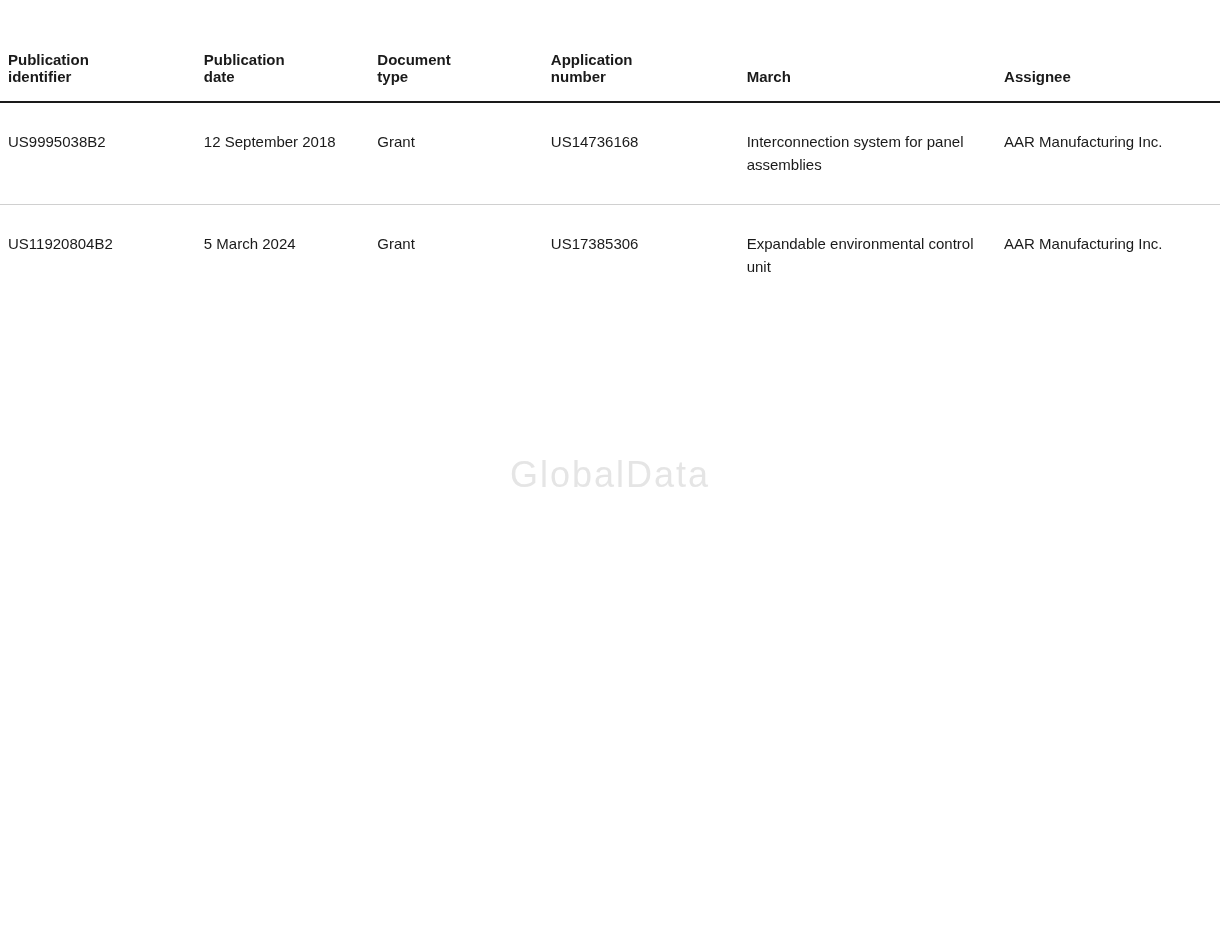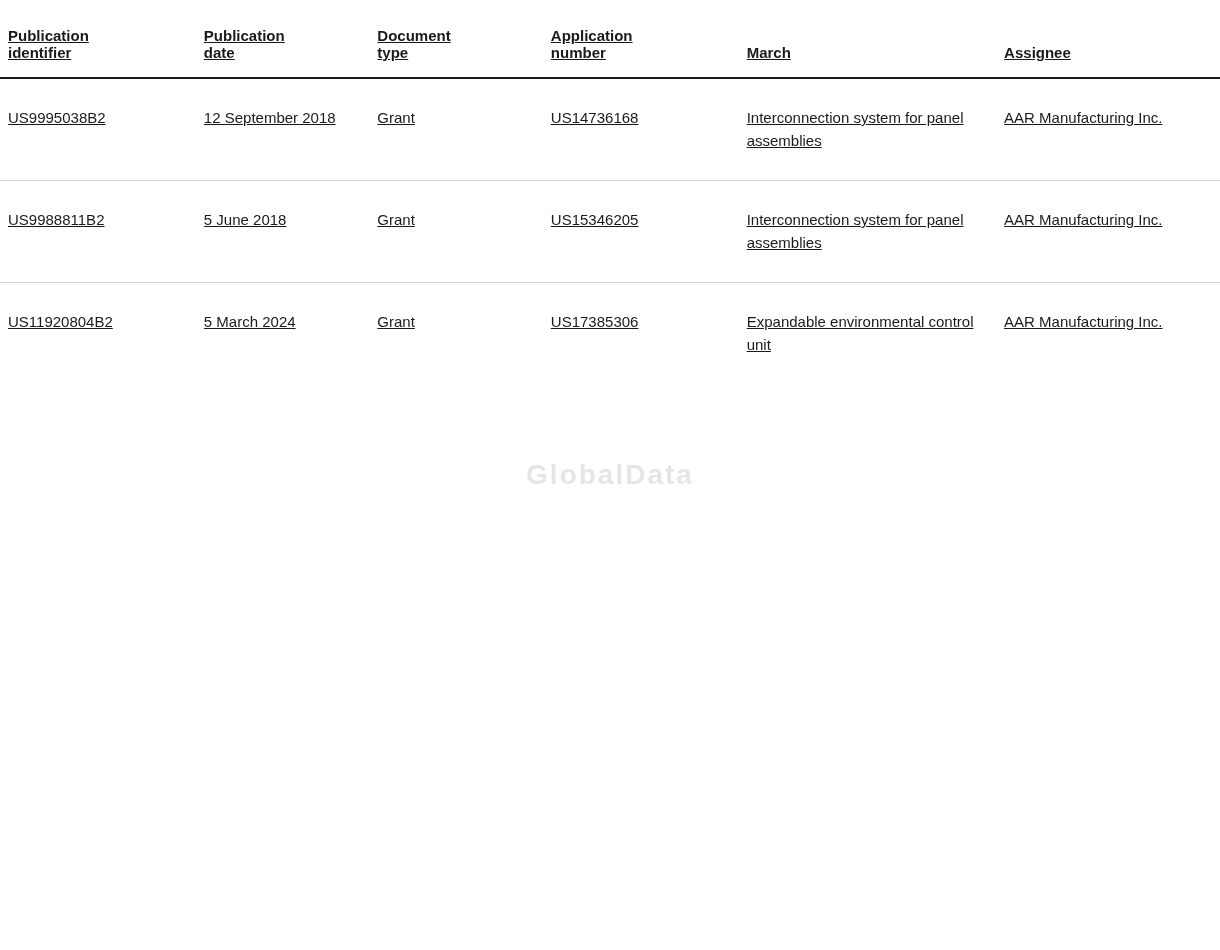--- a/index.html
+++ b/index.html
@@ -13,22 +13,21 @@
       font-size: 15px;
       color: #1a1a1a;
       background: #ffffff;
       width: 1220px;
       min-height: 950px;
     }
 
     .table-container {
       width: 100%;
       overflow-x: auto;
-      padding: 11px 0;
-      text-decoration: underline;
+      padding: 35px 0;
     }
 
     table {
       width: 100%;
       border-collapse: collapse;
       table-layout: fixed;
     }
 
     thead tr {
       border-bottom: 2px solid #1a1a1a;
@@ -64,22 +63,22 @@
     .col-doc-type { width: 155px; }
     .col-app-num { width: 175px; }
     .col-title { width: 230px; }
     .col-assignee { width: 200px; }
 
     .watermark {
       position: fixed;
       top: 50%;
       left: 50%;
       transform: translate(-50%, -50%);
-      font-size: 28px;
-      font-weight: 700;
+      font-size: 36px;
+      font-weight: 400;
       color: rgba(180, 180, 180, 0.35);
       pointer-events: none;
       white-space: nowrap;
       letter-spacing: 2px;
       z-index: 100;
     }
   </style>
 </head>
 <body>
 
@@ -100,28 +99,20 @@
     <tbody id="table-body">
     <tr>
           <td class="col-pub-id">US9995038B2</td>
           <td class="col-pub-date">12 September 2018</td>
           <td class="col-doc-type">Grant</td>
           <td class="col-app-num">US14736168</td>
           <td class="col-title">Interconnection system for panel assemblies</td>
           <td class="col-assignee">AAR Manufacturing Inc.</td>
         </tr>
         <tr>
-          <td class="col-pub-id">US9988811B2</td>
-          <td class="col-pub-date">5 June 2018</td>
-          <td class="col-doc-type">Grant</td>
-          <td class="col-app-num">US15346205</td>
-          <td class="col-title">Interconnection system for panel assemblies</td>
-          <td class="col-assignee">AAR Manufacturing Inc.</td>
-        </tr>
-        <tr>
           <td class="col-pub-id">US11920804B2</td>
           <td class="col-pub-date">5 March 2024</td>
           <td class="col-doc-type">Grant</td>
           <td class="col-app-num">US17385306</td>
           <td class="col-title">Expandable environmental control unit</td>
           <td class="col-assignee">AAR Manufacturing Inc.</td>
         </tr>
       </tbody>
   </table>
 </div>

